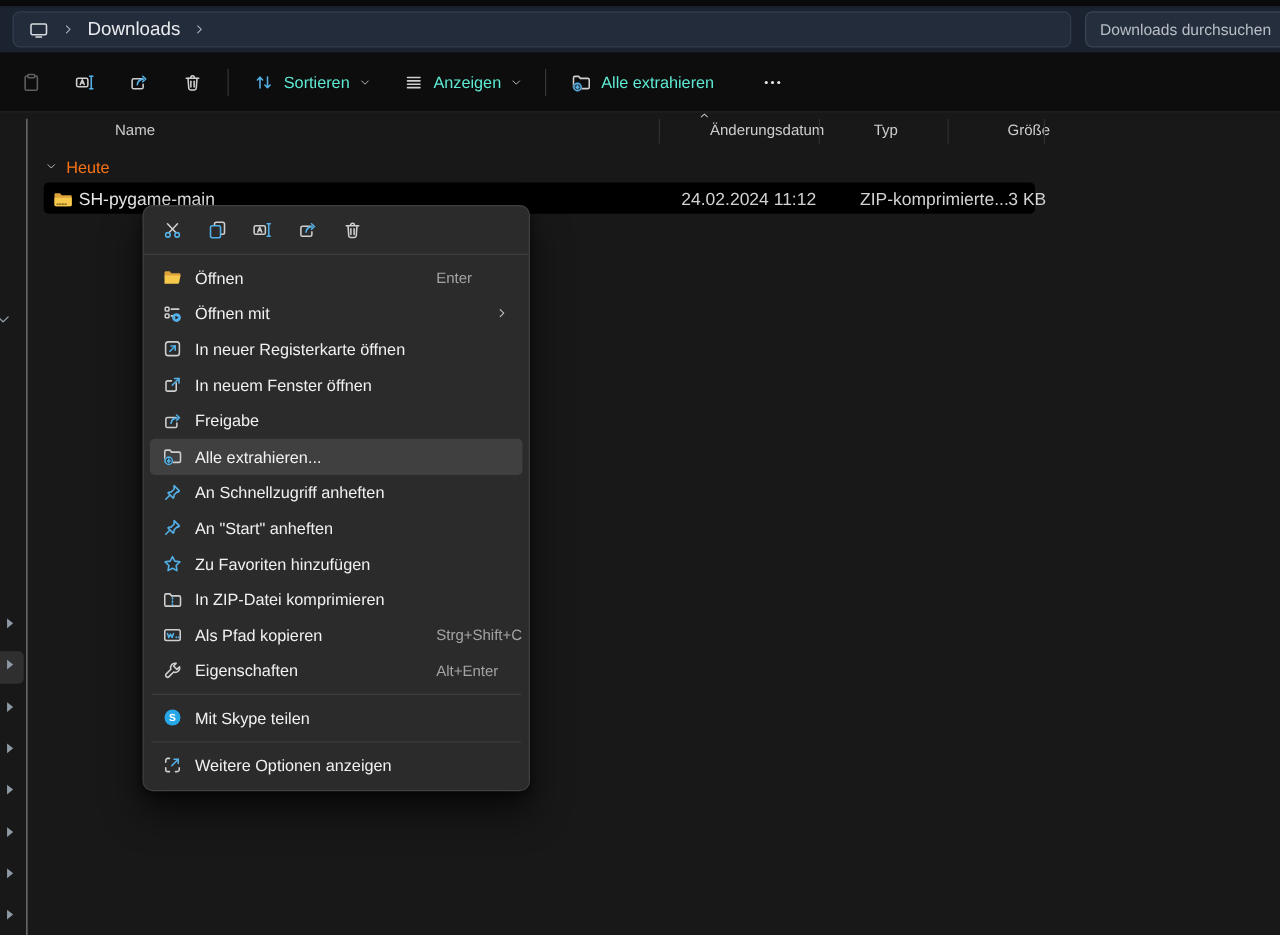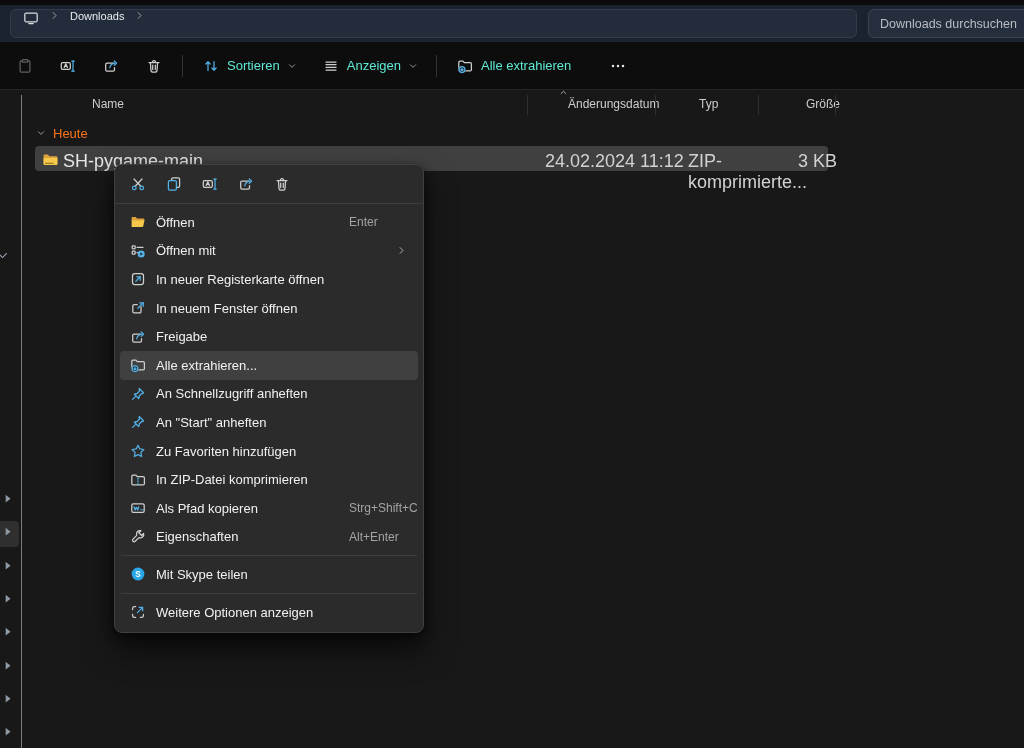--- a/index.html
+++ b/index.html
@@ -12,22 +12,22 @@
     -webkit-font-smoothing:antialiased;
   }
   svg { display:block; }
 
   
   .titlebar-strip { position:absolute; top:0; left:0; right:0; height:5px; background:#0a0a0a; }
   .addressbar { position:absolute; top:5px; left:0; right:0; height:37px; background:#1b2331; }
   .crumb-field {
     position:absolute; left:10px; top:4px; width:847px; height:29px;
     background:#232c3b; border:1px solid #323c4c; border-radius:6px;
-    display:flex; align-items:flex-start; padding-left:12px; gap:10px;
-    font-size:11px; color:#e9ebee;
+    display:flex; align-items:center; padding-left:12px; gap:10px;
+    font-size:15px; color:#e9ebee;
   }
   .crumb-chevron { color:#aeb4bd; display:flex; }
   .search-field {
     position:absolute; left:868px; top:4px; width:170px; height:29px;
     background:#252e3d; border:1px solid #3a4454; border-radius:6px;
     display:flex; align-items:center; padding-left:11px;
     font-size:12.5px; color:#b9bec6;
   }
 
   
@@ -56,21 +56,21 @@
 
   
   .col-headers { position:absolute; left:22px; top:92px; right:0; height:26px; font-size:12px; color:#cdcdcd; }
   .col-label { position:absolute; top:5px;margin-left:36px; }
   .col-sep { position:absolute; top:3px; width:1px; height:20px; background:#2f2f2f; }
   .sort-caret { position:absolute; top:-5px; color:#bdbdbd; }
 
   .group-row { position:absolute; left:36px; top:123px; height:20px; display:flex; align-items:center; gap:7px; font-size:13px; color:#f97316; }
   .file-row {
     position:absolute; left:35px; top:146px; width:793px; height:25px;
-    background:#404040; border-radius:4px; font-size:18px; color:#e6e6e6;
+    background:#000000; border-radius:4px; font-size:14px; color:#e6e6e6;
   }
   .fr-cell { position:absolute; top:5px; }
   .fr-sub { color:#d2d2d2;margin-left:13px; }
   .fr-icon { position:absolute; left:7px; top:5px; }
 
   
   .ctx-menu {
     position:absolute; left:114px; top:164px; width:310px;
     background:#2b2b2b; border:1px solid #404040; border-radius:8px;
     box-shadow:0 16px 30px rgba(0,0,0,.62), 0 3px 8px rgba(0,0,0,.5);

